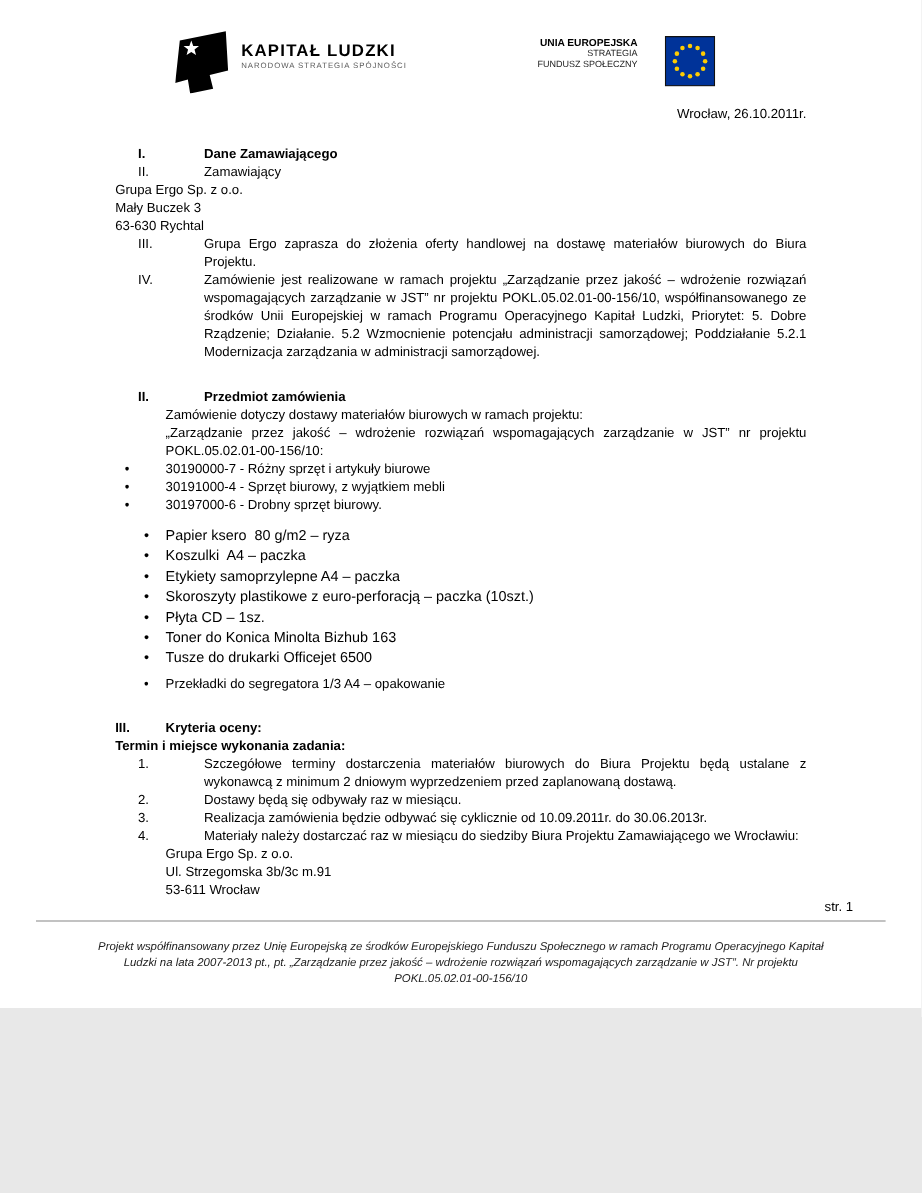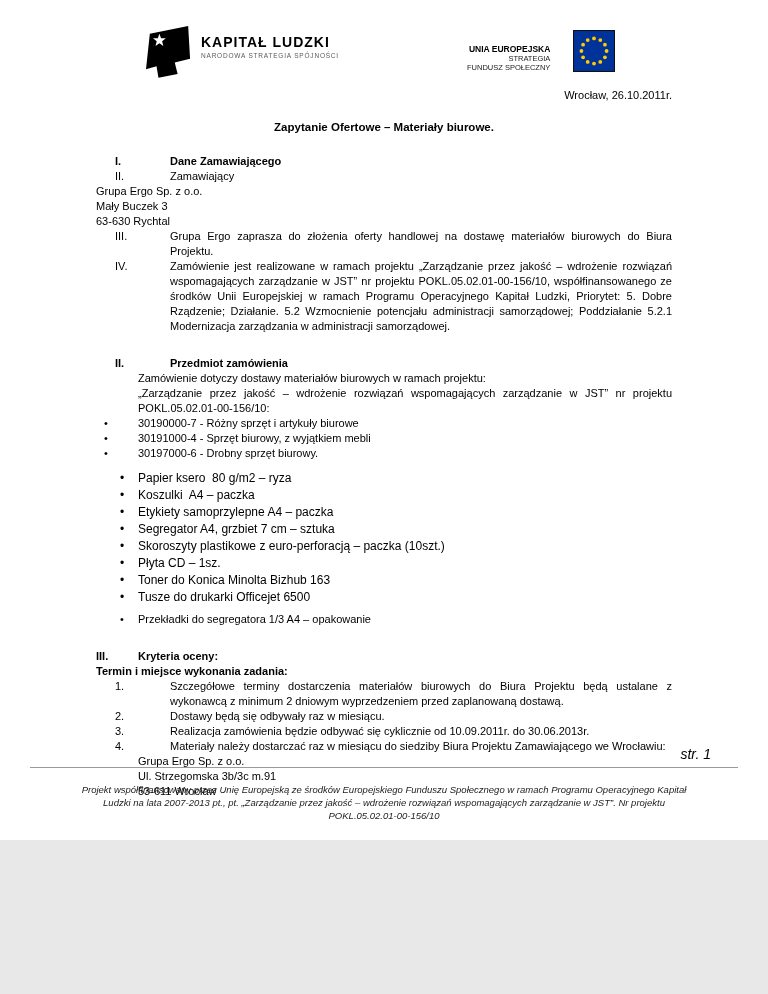--- a/index.html
+++ b/index.html
@@ -15,21 +15,21 @@
     overflow:hidden;
   }
   .content { padding:0 96px; line-height:15px; }
 
   
   .kl-logo { position:absolute; left:146px; top:24px; display:flex; gap:9px; align-items:flex-start; }
   .kl-text { margin-top:11px; }
   .kl-title { font-size:14px; font-weight:bold; letter-spacing:1px; line-height:15px; }
   .kl-sub { font-size:6.5px; letter-spacing:0.8px; color:#5a5a5a; margin-top:2px; }
 
-  .eu-logo { position:absolute; left:467px; top:30px; display:flex; gap:23px; align-items:flex-end; }
+  .eu-logo { position:absolute; left:448px; top:30px; display:flex; gap:23px; align-items:flex-start; }
   .eu-text { text-align:right; line-height:9px; }
   .eu-line1 { font-size:8.5px; font-weight:bold; line-height:10px; }
   .eu-line2, .eu-line3 { font-size:7.5px; color:#222; }
 
   
   .date { margin-top:88px; text-align:right; }
   .doc-title { margin-top:17px; text-align:center; font-weight:bold; font-size:11.5px; }
 
   .sec1 { margin-top:19px; }
   .row { display:flex; margin-left:19px; }
@@ -51,21 +51,21 @@
   ul.wycena li::before { content:"•"; position:absolute; left:24px; }
   ul.wycena li.small-item { font-size:11px; margin-top:5px; }
 
   .sec3 { margin-top:21px; }
   .s3-head { display:flex; font-weight:bold; }
   .s3-head .num3 { width:42px; flex:none; }
   .s3-sub { font-weight:bold; }
   .s3-addr { margin-left:42px; }
 
   
-  .page-number { position:absolute; right:57px; bottom:78px; font-size:14px;font-style:italic; }
+  .page-number { position:absolute; right:57px; bottom:78px; font-size:11px; }
   .footer-rule { position:absolute; left:30px; right:30px; bottom:72px; border-top:1px solid #9a9a9a; }
   .footer-text {
     position:absolute; left:72px; right:72px; bottom:18px;
     text-align:center; font-style:italic; font-size:9.5px; line-height:13px; color:#1c1c1c;
   }
 </style>
 </head>
 <body>
 
 <div class="page">
@@ -101,21 +101,20 @@
       <circle cx="8" cy="20" r="1.8" fill="#FFCC00"></circle>
       <circle cx="9.6" cy="14" r="1.8" fill="#FFCC00"></circle>
       <circle cx="14" cy="9.6" r="1.8" fill="#FFCC00"></circle>
     </svg>
   </div>
 
   <div class="content">
 
     <div class="date">Wrocław, 26.10.2011r.</div>
 
-    <div class="doc-title">Zapytanie Ofertowe – Materiały biurowe.</div>
 
     <div class="sec1">
       <div class="row bold">
         <span class="num">I.</span>
         <span class="txt">Dane Zamawiającego</span>
       </div>
       <div class="row">
         <span class="num">II.</span>
         <span class="txt">Zamawiający</span>
       </div>
@@ -143,21 +142,20 @@
         <li>30190000-7 - Różny sprzęt i artykuły biurowe</li>
         <li>30191000-4 - Sprzęt biurowy, z wyjątkiem mebli</li>
         <li>30197000-6 - Drobny sprzęt biurowy.</li>
       </ul>
     </div>
 
     <ul class="blist wycena">
       <li>Papier ksero  80 g/m2 – ryza</li>
       <li>Koszulki  A4 – paczka</li>
       <li>Etykiety samoprzylepne A4 – paczka</li>
-      <li>Segregator A4, grzbiet 7 cm – sztuka</li>
       <li>Skoroszyty plastikowe z euro-perforacją – paczka (10szt.)</li>
       <li>Płyta CD – 1sz.</li>
       <li>Toner do Konica Minolta Bizhub 163</li>
       <li>Tusze do drukarki Officejet 6500</li>
       <li class="small-item">Przekładki do segregatora 1/3 A4 – opakowanie</li>
     </ul>
 
     <div class="sec3">
       <div class="s3-head">
         <span class="num3">III.</span>

